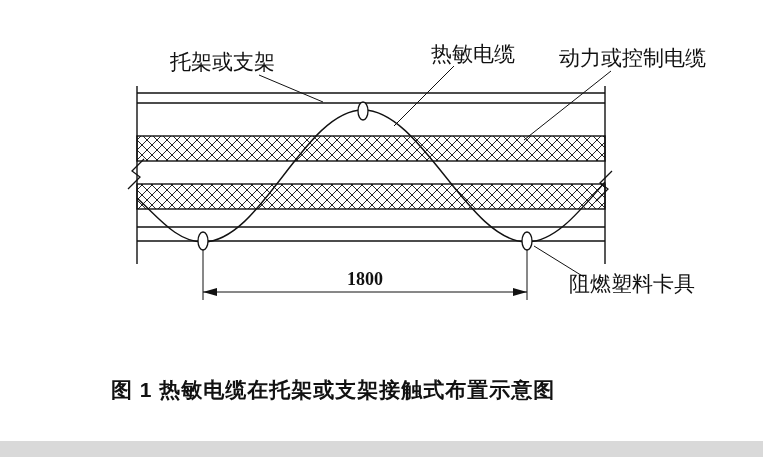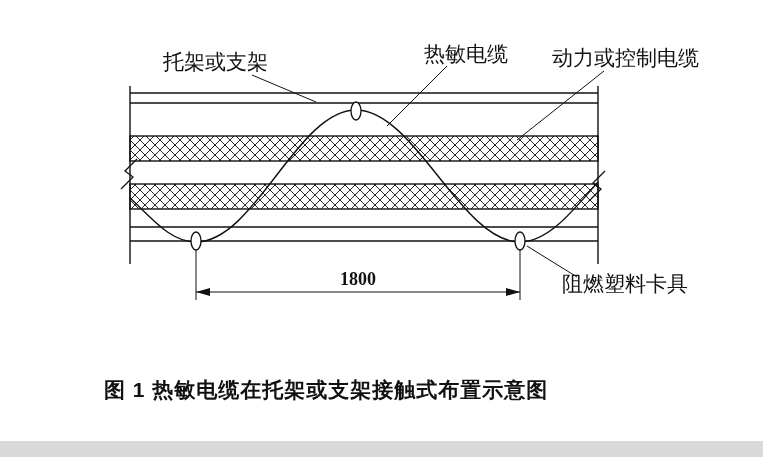--- a/index.html
+++ b/index.html
@@ -9,21 +9,21 @@
   }
   body {
     width: 763px;
     height: 457px;
     position: relative;
     overflow: hidden;
     font-family: "Liberation Serif", serif;
   }
   .stage {
     position: absolute;
-    top: 0; left: 0;
+    top: 0; left: 7px;
     width: 633px;
     height: 441px;
   }
   svg text {
     fill: #111;
   }
   .cjk-label {
     font-family: "Liberation Serif", serif;
     font-size: 21px;
   }

